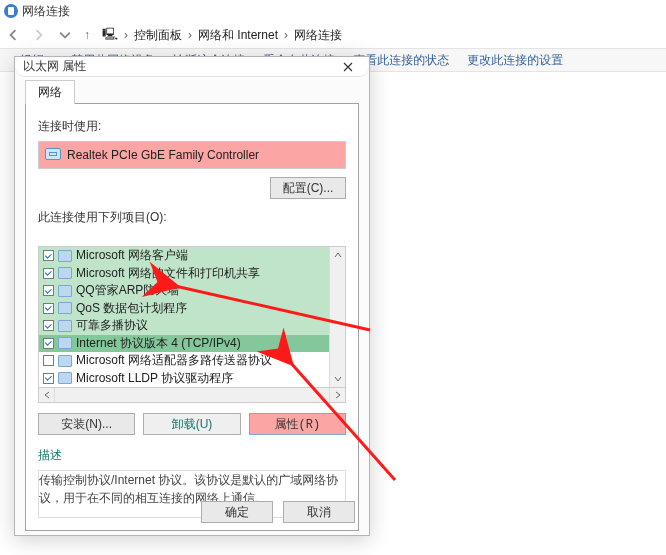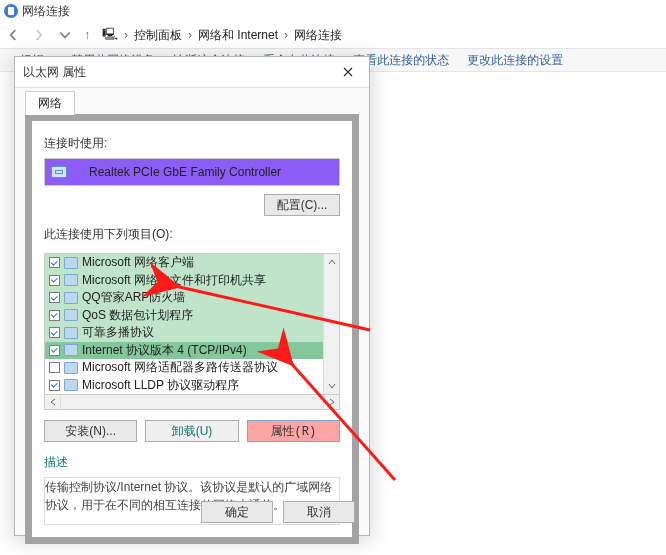--- a/index.html
+++ b/index.html
@@ -17,38 +17,38 @@
   .updir { margin:0 6px; color:#666;}
   .bc-sep{ margin:0 6px; color:#666;}
   .bc{ color:#222;}
 
   .toolbar{ position:absolute; left:0; top:48px; right:0; height:24px; display:flex; align-items:center; padding-left:20px; gap:18px; color:#248; background:#f7f7f7; border-top:1px solid #e4e4e4; border-bottom:1px solid #e4e4e4;}
   .toolbar span{ color:#33619b;}
   .toolbar .org{ color:#33619b; font-weight:normal;}
 
   
   .dialog{position:absolute; left:14px; top:56px; width:356px; height:480px; background:#fbfbfb; border:1px solid #b5b5b5; box-shadow:0 4px 20px rgba(0,0,0,.18);}
-  .dlg-titlebar{height:31px; display:flex; align-items:center; justify-content:space-between; padding:0 6px 0 8px; background:#fff; border-bottom:1px solid #e2e2e2;}
+  .dlg-titlebar{height:20px; display:flex; align-items:center; justify-content:space-between; padding:0 6px 0 8px; background:#fff; border-bottom:1px solid #e2e2e2;border-radius:11px;}
   .dlg-title{ color:#333;}
   .dlg-close{ width:30px; height:18px; display:flex; align-items:center; justify-content:center; color:#444;}
 
   .tabstrip{ height:26px; display:flex; align-items:flex-end; padding-left:10px;}
   .tab{ border:1px solid #ccc; border-bottom:none; padding:3px 12px; background:#fff; position:relative; top:1px; z-index:1;}
-  .tabpage{ margin:0 10px 10px 10px; border:7px solid #a3a3a3; background:#fff; padding:10px 12px 12px 12px; }
+  .tabpage{ margin:0 10px 10px 10px; border:1px solid #a3a3a3; background:#fff; padding:10px 12px 12px 12px; }
 
   .section-label{ margin:4px 0 6px 0; color:#333;}
-  .adapter-box{ border:1px solid #ccc; padding:6px 6px; display:flex; align-items:center; gap:22px; background:#8b5cf6;}
+  .adapter-box{ border:1px solid #ccc; padding:6px 6px; display:flex; align-items:flex-start; gap:6px; background:#fca5a5;}
   .nic-icon{ width:16px; height:12px; border:1px solid #5b93c9; border-radius:2px; position:relative; background:#cfe4f6;}
   .nic-icon:after{content:""; position:absolute; left:3px; right:3px; top:3px; bottom:3px; border:1px solid #5b93c9;}
   .cfg-row{ display:flex; justify-content:flex-end; margin-top:8px;}
   .btn{ min-width:76px; height:22px; border:1px solid #adadad; background:#e9e9e9; display:inline-flex; align-items:center; justify-content:center; color:#333; font-size:12px;}
   .btn.primary{ background:#fca5a5; border-color:#7fa8d4;font-family:Liberation Mono, monospace;}
   .btn[disabled]{ color:#0f766e; background:#efefef;}
 
-  .list-box{ border:1px solid #ccc; height:142px; display:flex; background:#fff; margin-top:10px;}
+  .list-box{ border:1px solid #ccc; height:142px; display:flex; background:#fff; margin-top:20px;}
   .list-inner{ flex:1 1 auto; overflow:hidden; position:relative;}
   .list-item{ display:flex; align-items:center; gap:4px; padding:1px 4px; height:17.5px; white-space:nowrap;}
   .list-item .chk{ width:11px; height:11px; border:1px solid #7a7a7a; background:#fff; display:inline-flex; align-items:center; justify-content:center; }
   .list-item .chk.checked:before{content:""; width:5px; height:3px; border-left:1.5px solid #1a6fbf; border-bottom:1.5px solid #1a6fbf; transform:rotate(-45deg) translateY(-1px);}
   .list-item .proto-icon{ width:14px; height:12px; background:#bcd7ee; border:1px solid #7aa8d1; border-radius:1px; }
   .list-item.highlight{ background:#bfe4c9;}
   .list-item.selected{ background:#83c79a;}
   .scrollbar{ width:16px; background:#f0f0f0; border-left:1px solid #ddd; display:flex; flex-direction:column; justify-content:space-between;}
   .sb-btn{ height:16px; display:flex; align-items:center; justify-content:center; color:#666;}
   .sb-btn svg{width:8px;height:8px;}

